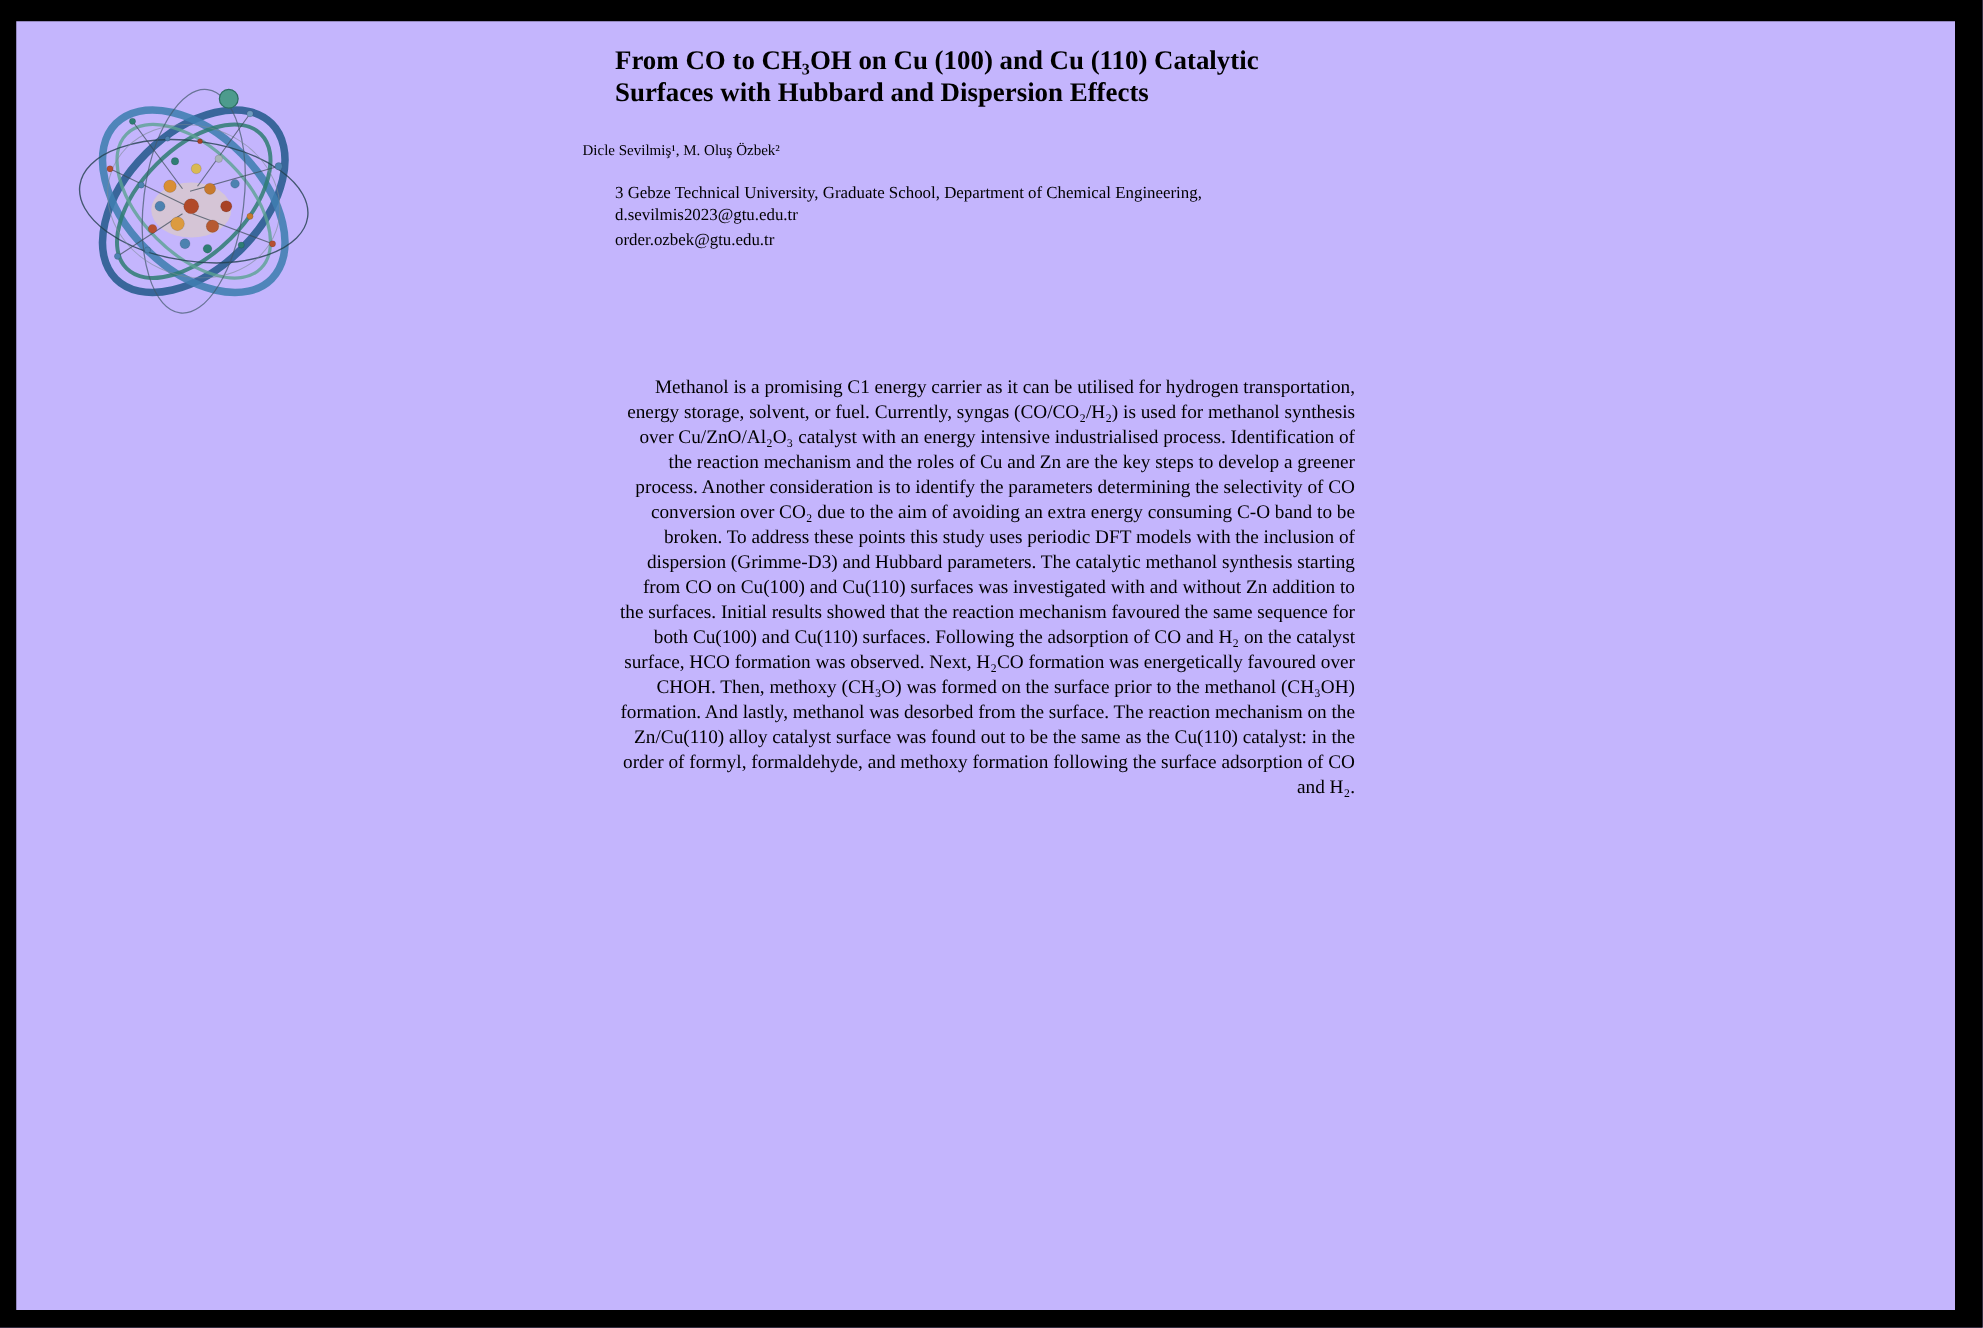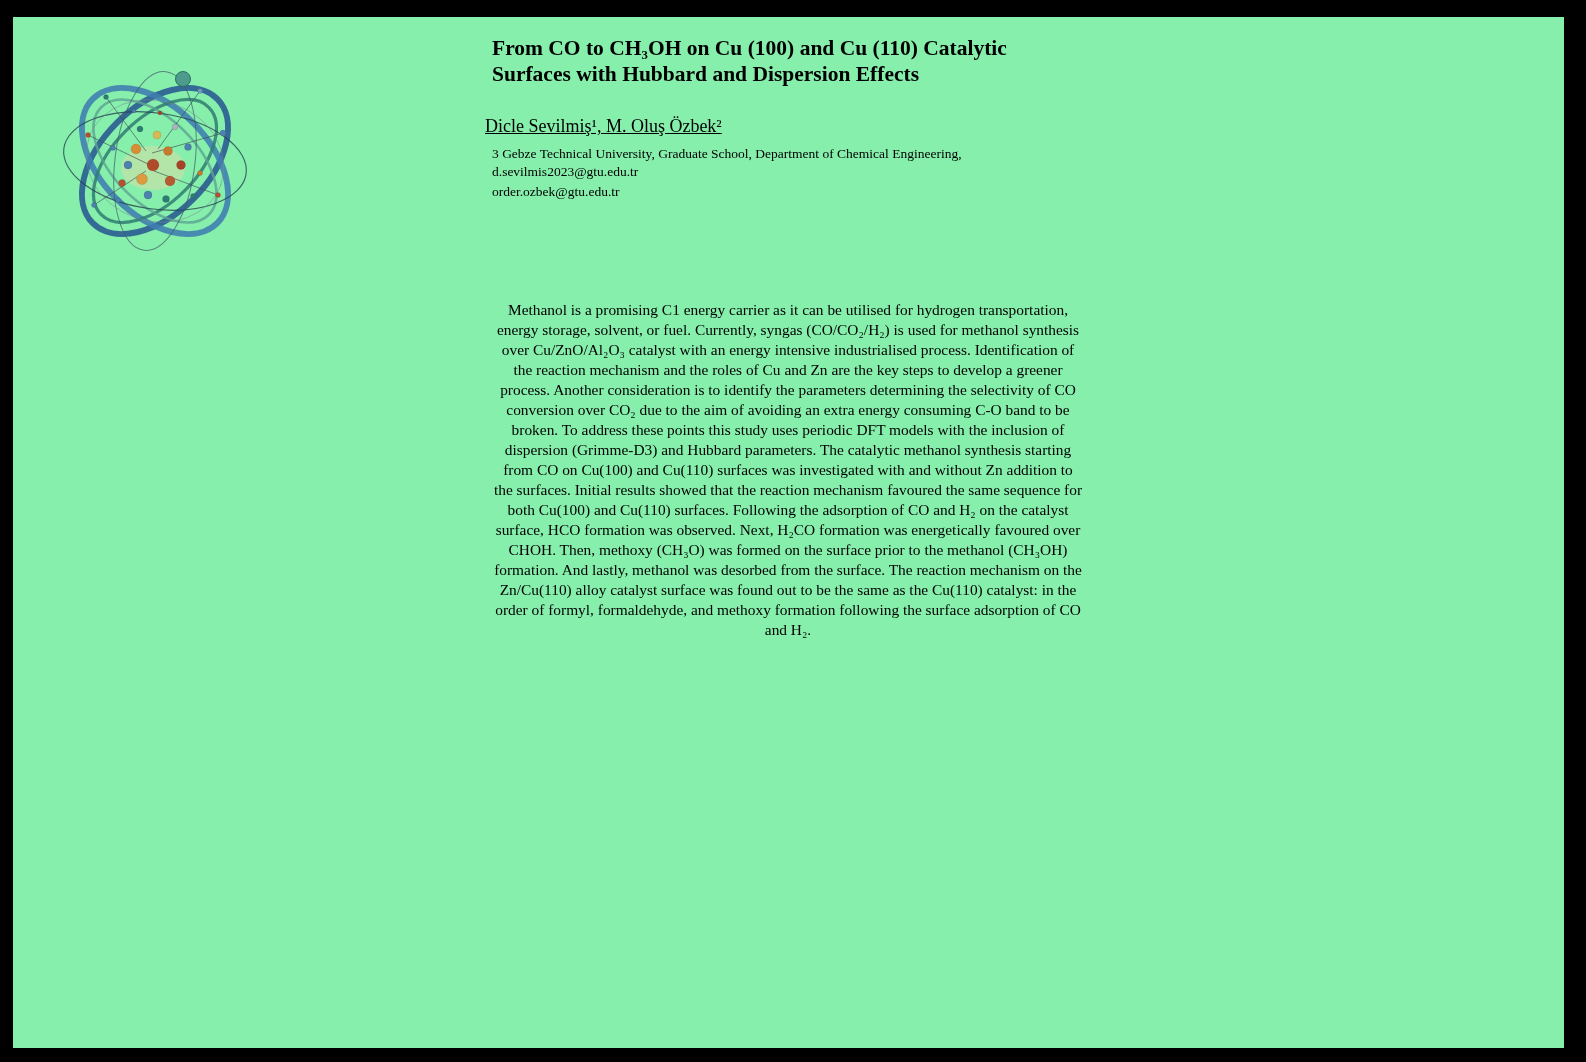--- a/index.html
+++ b/index.html
@@ -14,21 +14,21 @@
     font-family: "Liberation Serif", "DejaVu Serif", serif;
     color: #000000;
     overflow: hidden;
   }
   .paper {
     position: absolute;
     left: 13px;
     top: 17px;
     width: 1551px;
     height: 1031px;
-    background: #86efac;
+    background: #c4b5fd;
   }
   .logo {
     position: absolute;
     left: 37px;
     top: 36px;
     width: 210px;
     height: 215px;
   }
   .logo svg { display: block; width: 100%; height: 100%; }
   .title {
@@ -36,45 +36,44 @@
     left: 479px;
     top: 4px;
     width: 568px;
     font-size: 21.5px;
     line-height: 26px;
     font-weight: bold;
     color: #000000;
   }
   .authors {
     position: absolute;
-    left: 472px;
+    left: 453px;
     top: 81px;
     width: 568px;
-    font-size: 18px;
+    font-size: 12px;
     line-height: 20px;
-    text-decoration: underline;
   }
   .affiliations {
     position: absolute;
     left: 479px;
     top: 128px;
     width: 568px;
     font-size: 13.5px;
     line-height: 17.5px;
   }
   .affiliation + .affiliation { margin-top: 3px; }
   .affiliation span { display: block; }
   .abstract {
     position: absolute;
     left: 479px;
     top: 268px;
     width: 592px;
     font-size: 15.4px;
     line-height: 20px;
-    text-align: center;
+    text-align: right;
   }
 </style>
 </head>
 <body>
 
 <div class="paper">
 
   <div class="logo">
     <svg viewBox="0 0 210 215" aria-hidden="true">
       <g fill="none" stroke-linecap="round">

